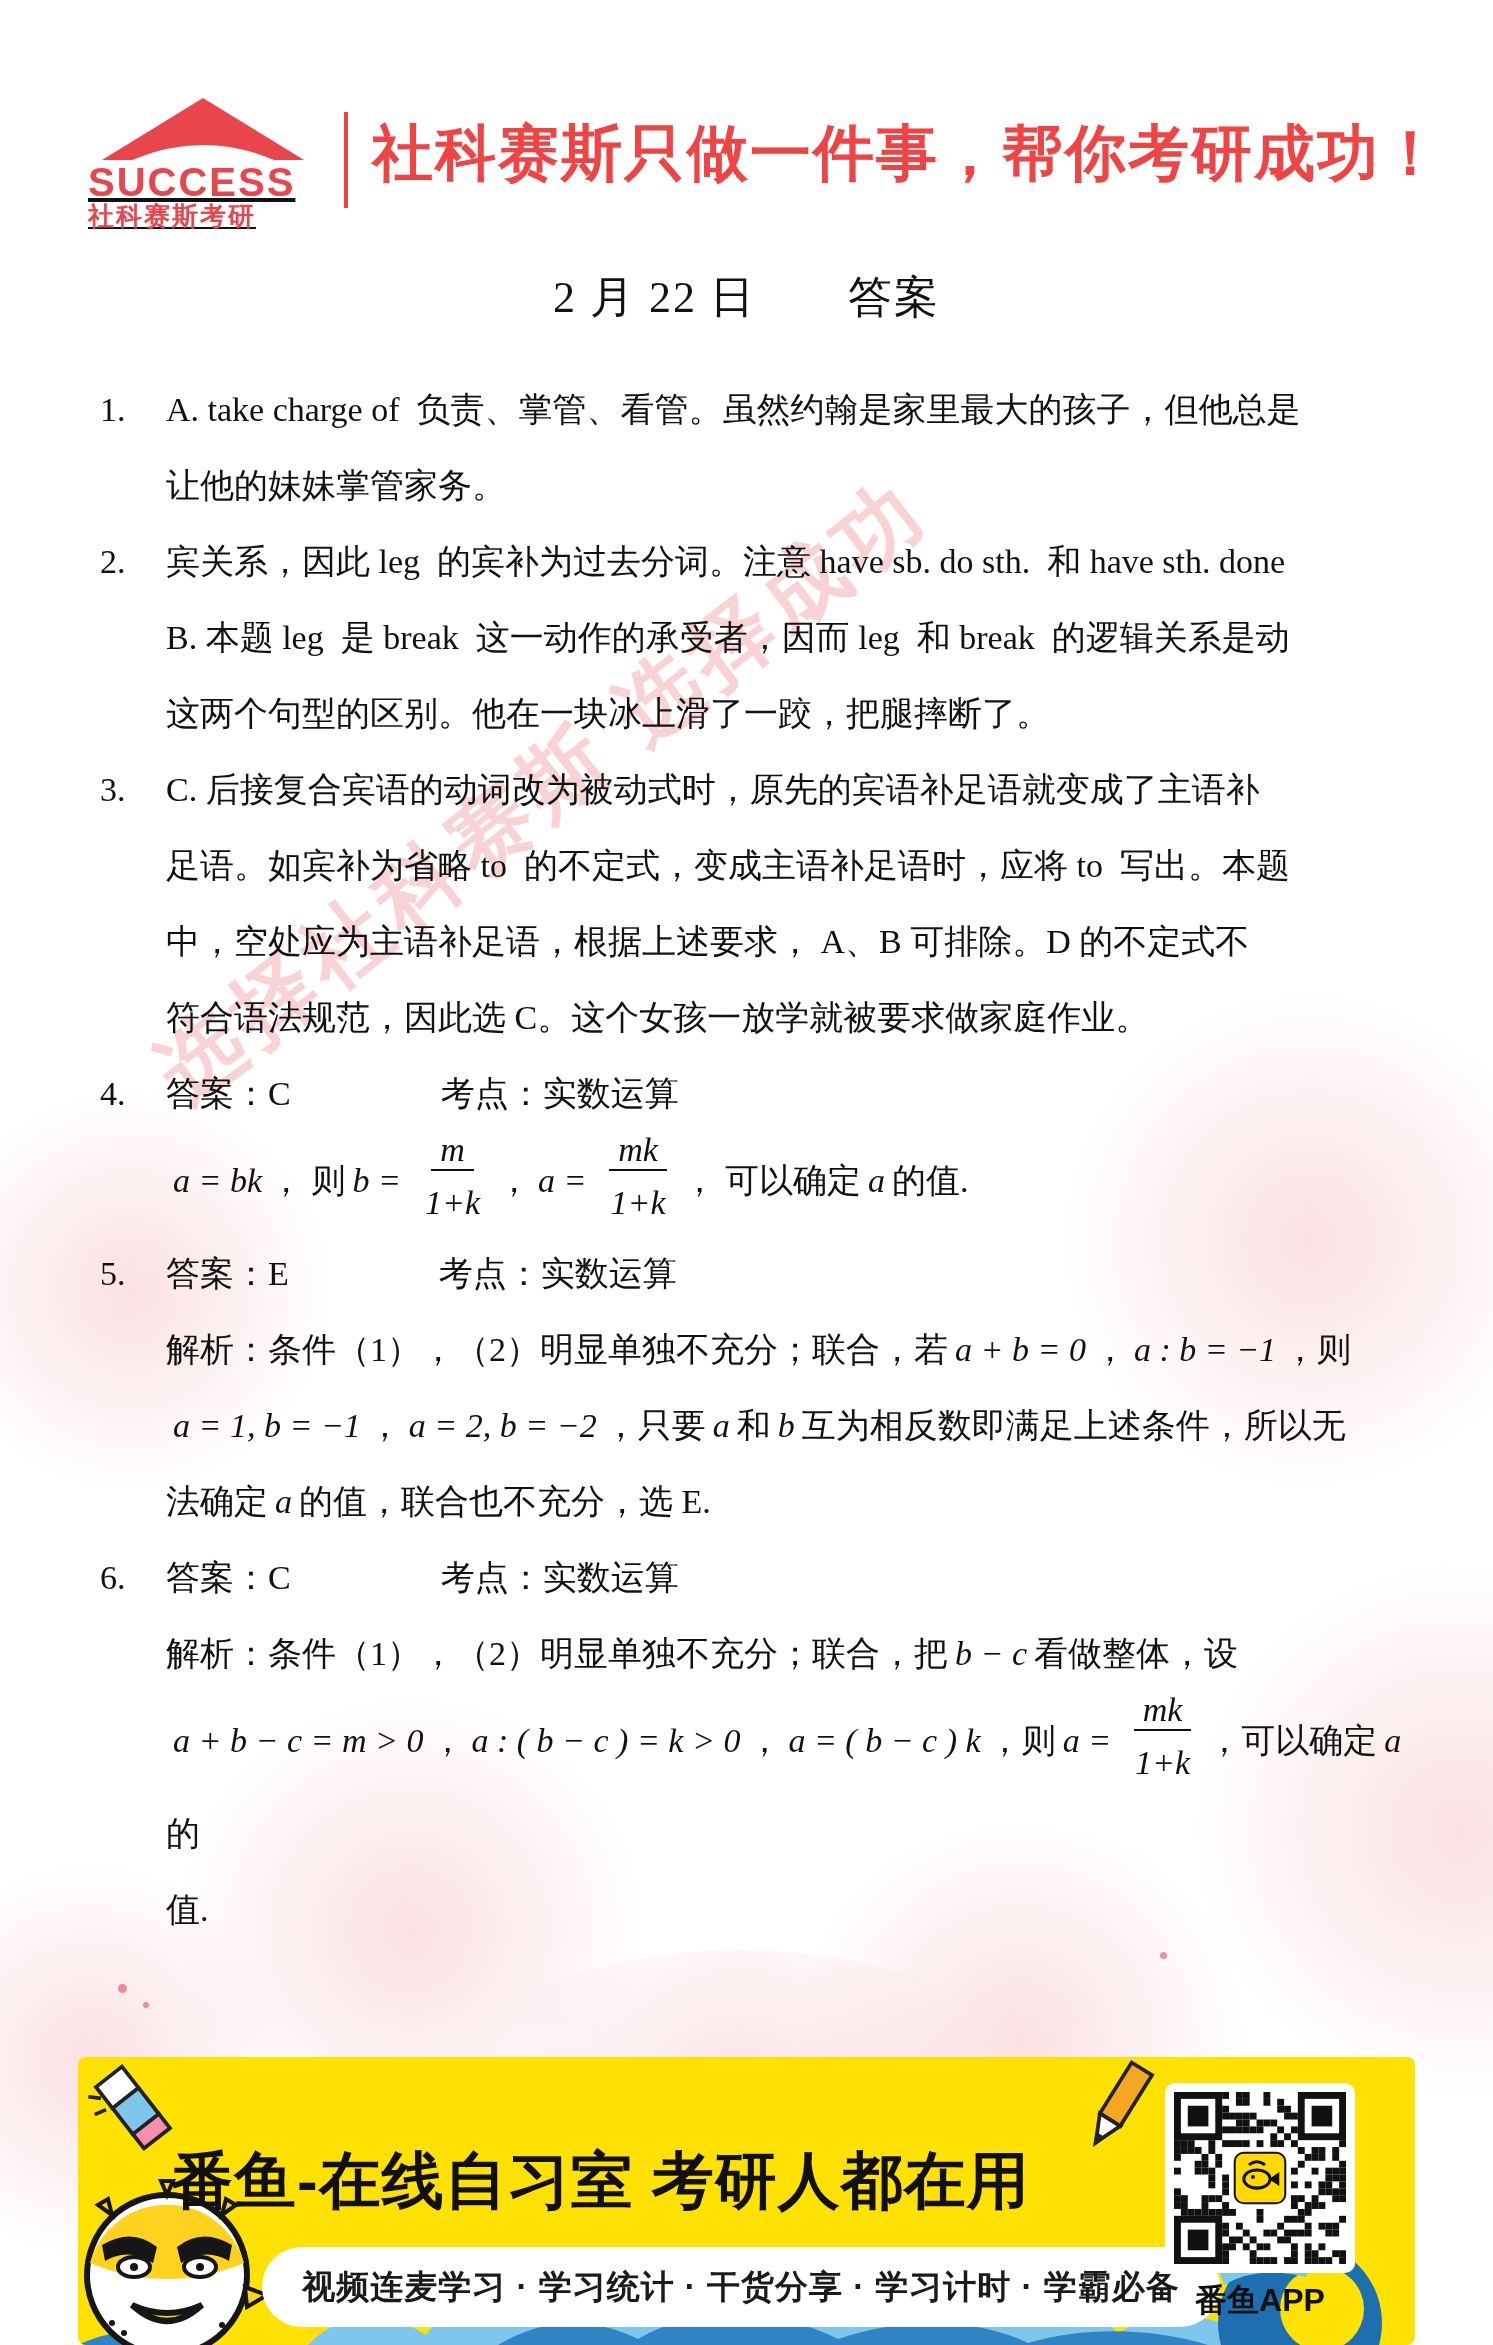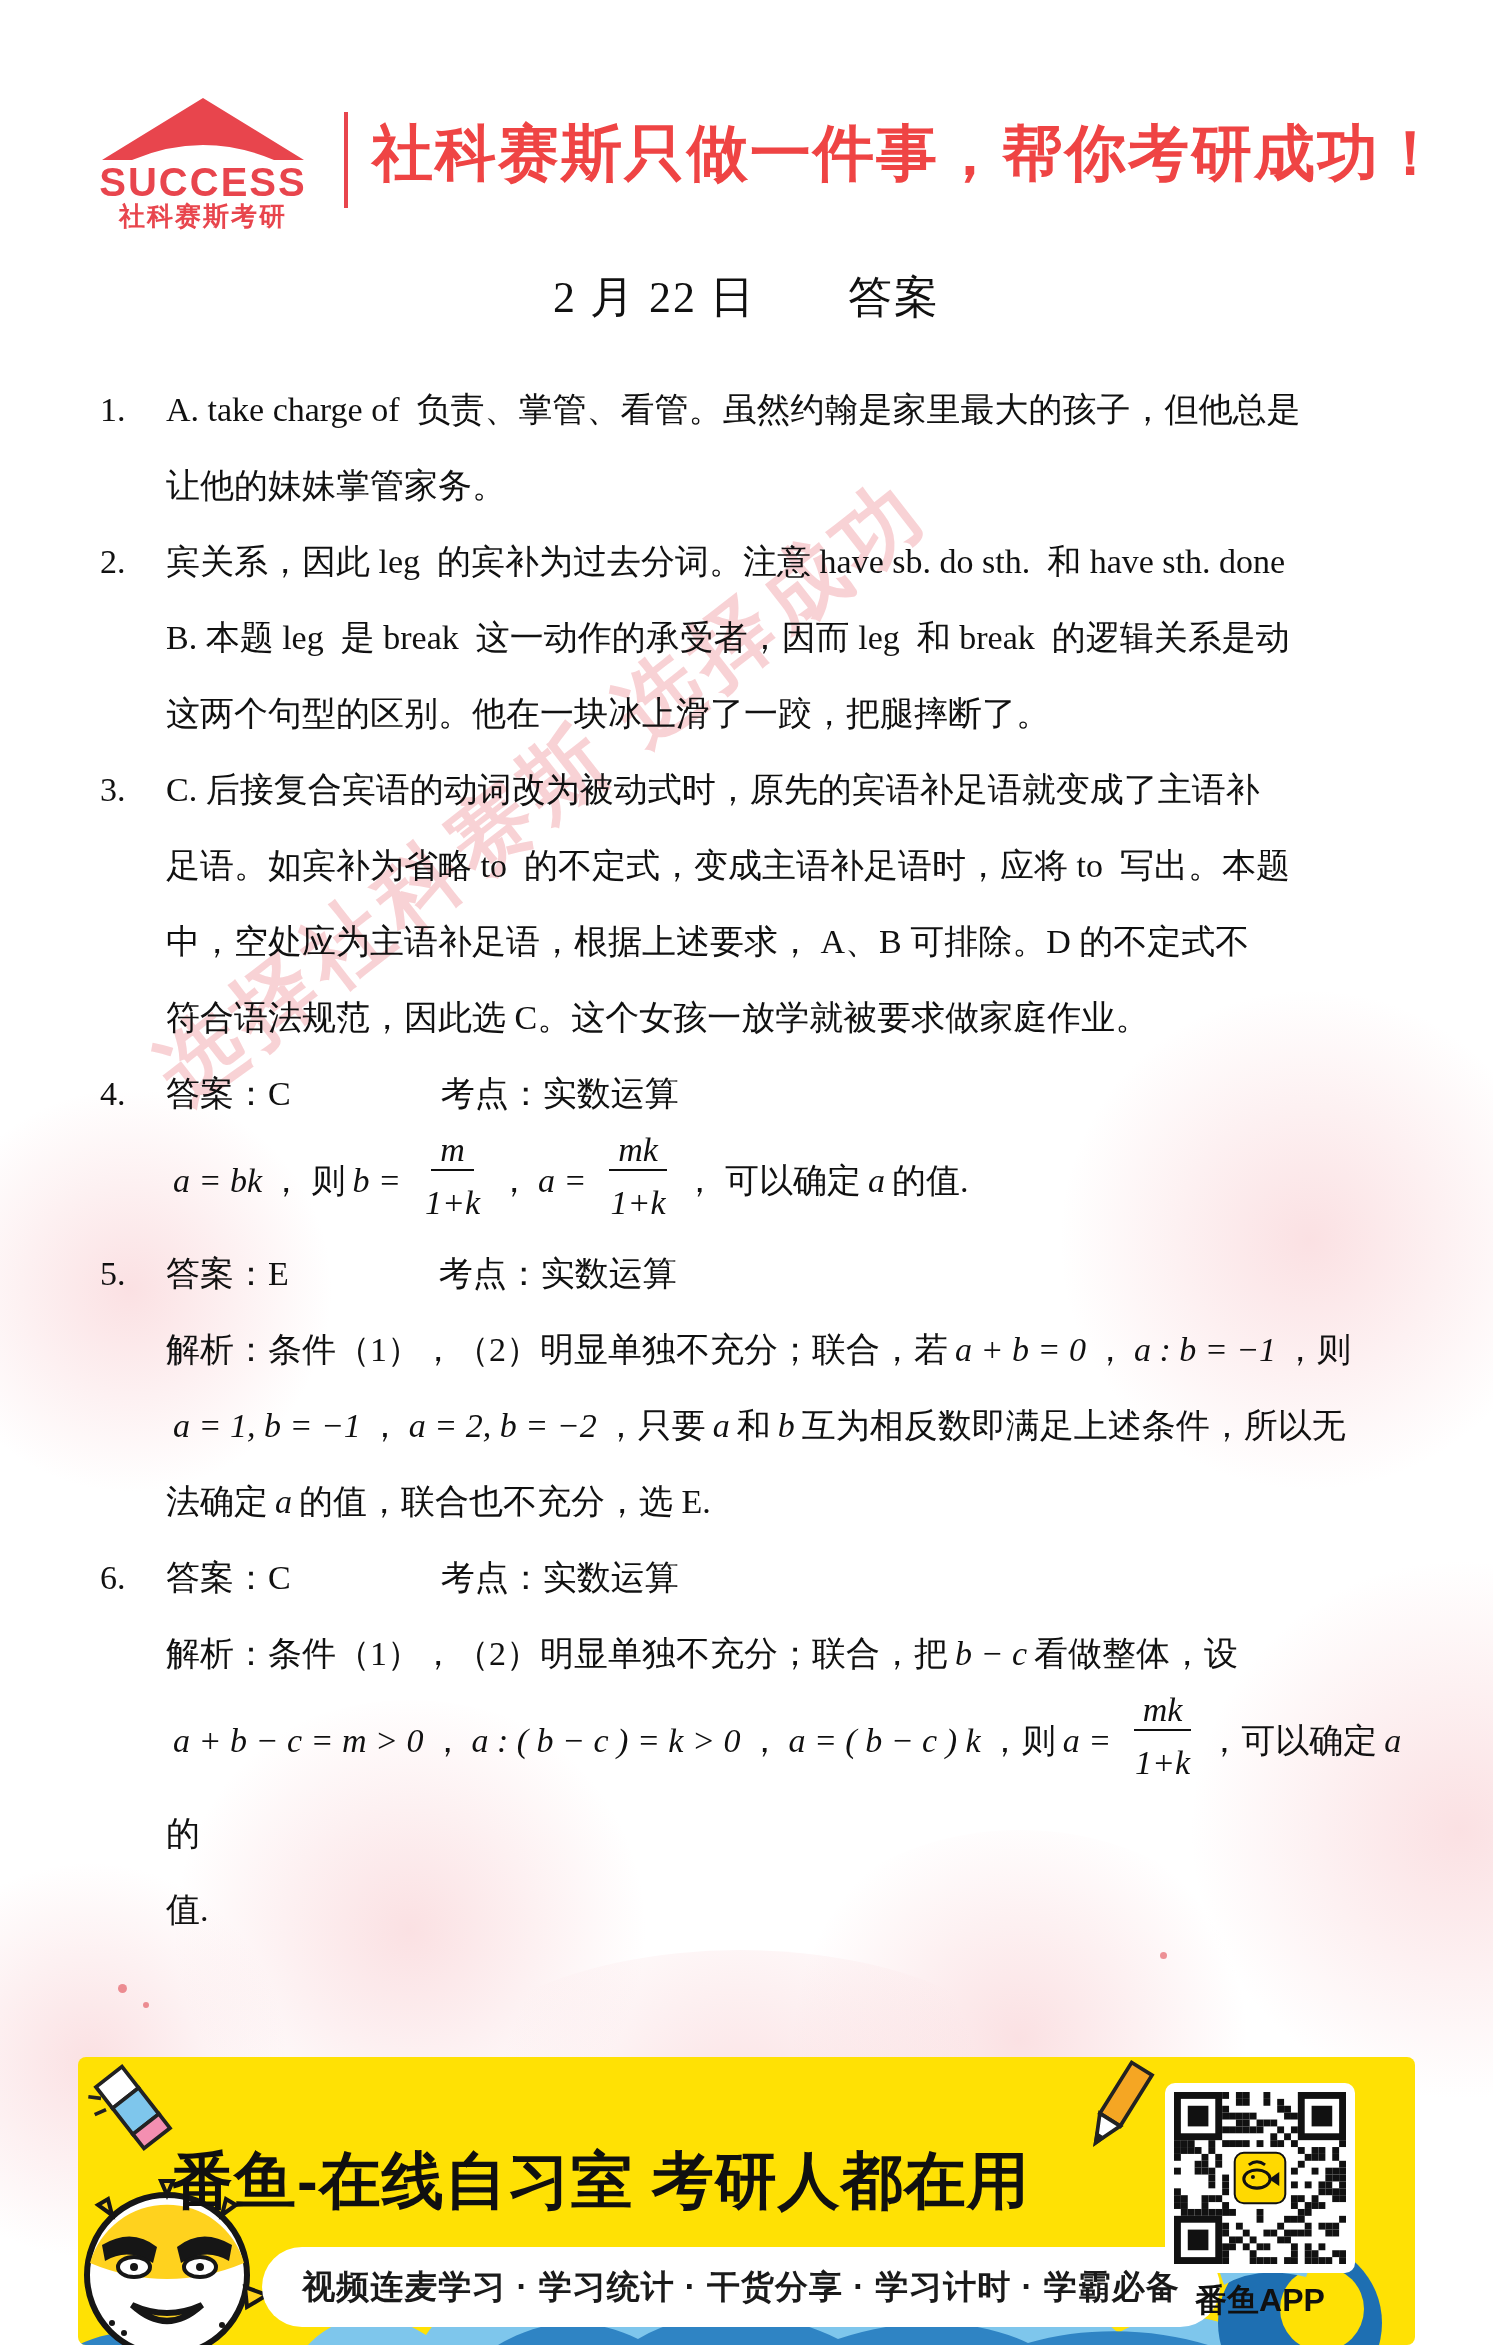--- a/index.html
+++ b/index.html
@@ -3,21 +3,21 @@
 <meta charset="utf-8">
 <style>
   html,body{margin:0;padding:0;background:#888;}
   .page{position:relative;width:1493px;height:2345px;background:#fff;overflow:hidden;
         font-family:"Liberation Serif","DejaVu Serif",serif;color:#111;}
   
   .blob{position:absolute;border-radius:50%;pointer-events:none;
         background:radial-gradient(circle, rgba(244,175,181,.38) 0%, rgba(244,175,181,0) 68%);}
   .dot{position:absolute;border-radius:50%;background:rgba(222,60,70,.55);}
   
-  .hdr-logo{position:absolute;left:88px;top:96px;width:230px;text-align:center;}
+  .hdr-logo{position:absolute;left:88px;top:96px;width:230px;text-decoration:underline;}
   .hdr-logo svg{display:block;margin:0 auto;}
   .brand{font-family:"Liberation Sans","DejaVu Sans",sans-serif;font-weight:900;
          font-size:40px;letter-spacing:2px;color:#E8454D;line-height:1.0;}
   .brand-sub{font-family:"Liberation Sans","DejaVu Sans",sans-serif;font-weight:700;
          font-size:26px;color:#E8454D;line-height:1.15;letter-spacing:2px;}
   .hdr-divider{position:absolute;left:344px;top:112px;width:4px;height:96px;background:#E8454D;}
   .hdr-slogan{position:absolute;left:372px;top:106px;width:1070px;
          font-family:"Liberation Sans","DejaVu Sans",sans-serif;font-weight:900;
          font-size:61px;line-height:95px;color:#ef4444;letter-spacing:2px;white-space:nowrap;}
   

